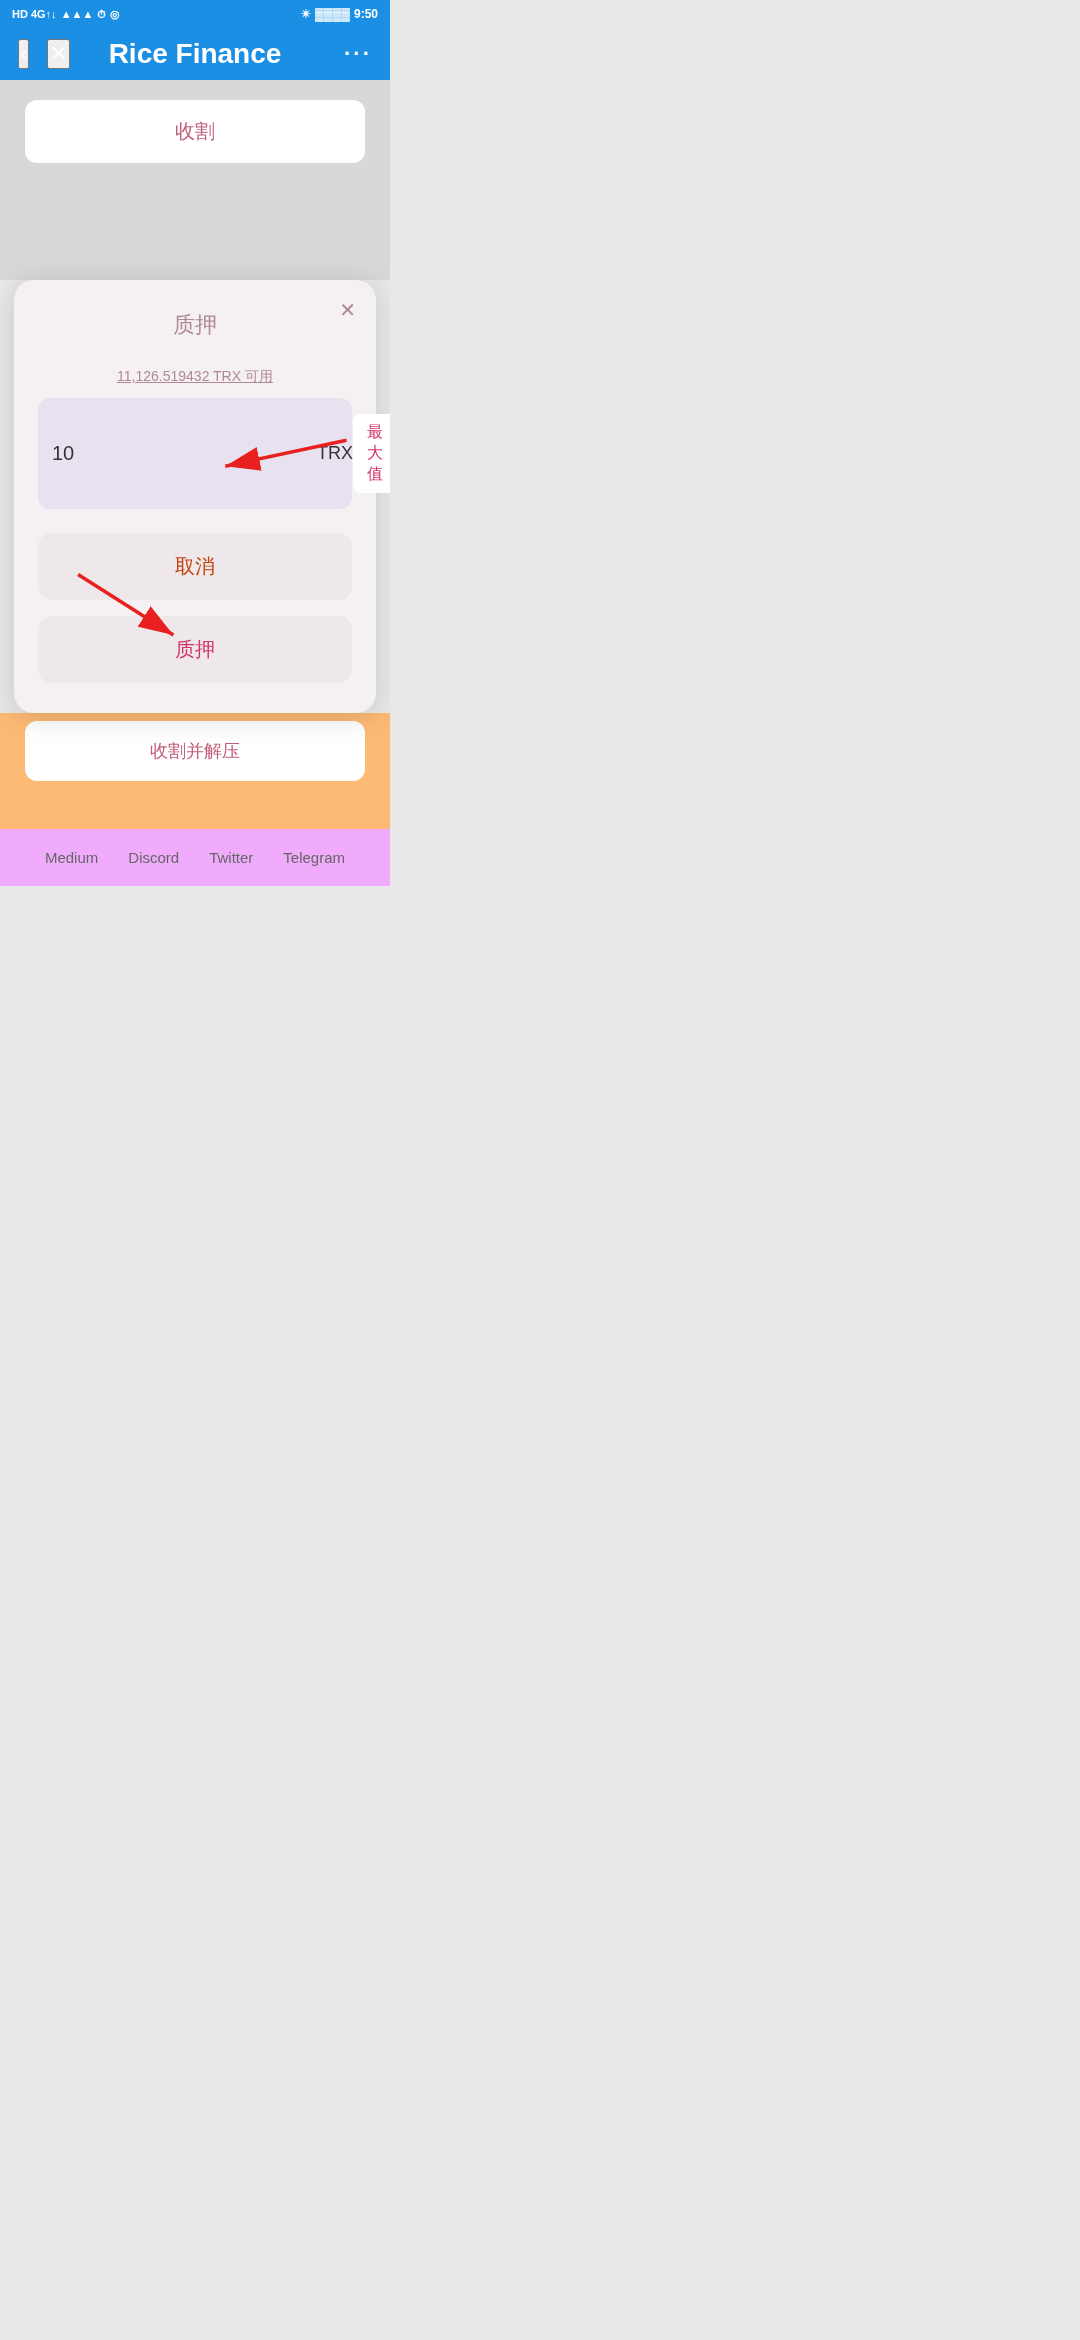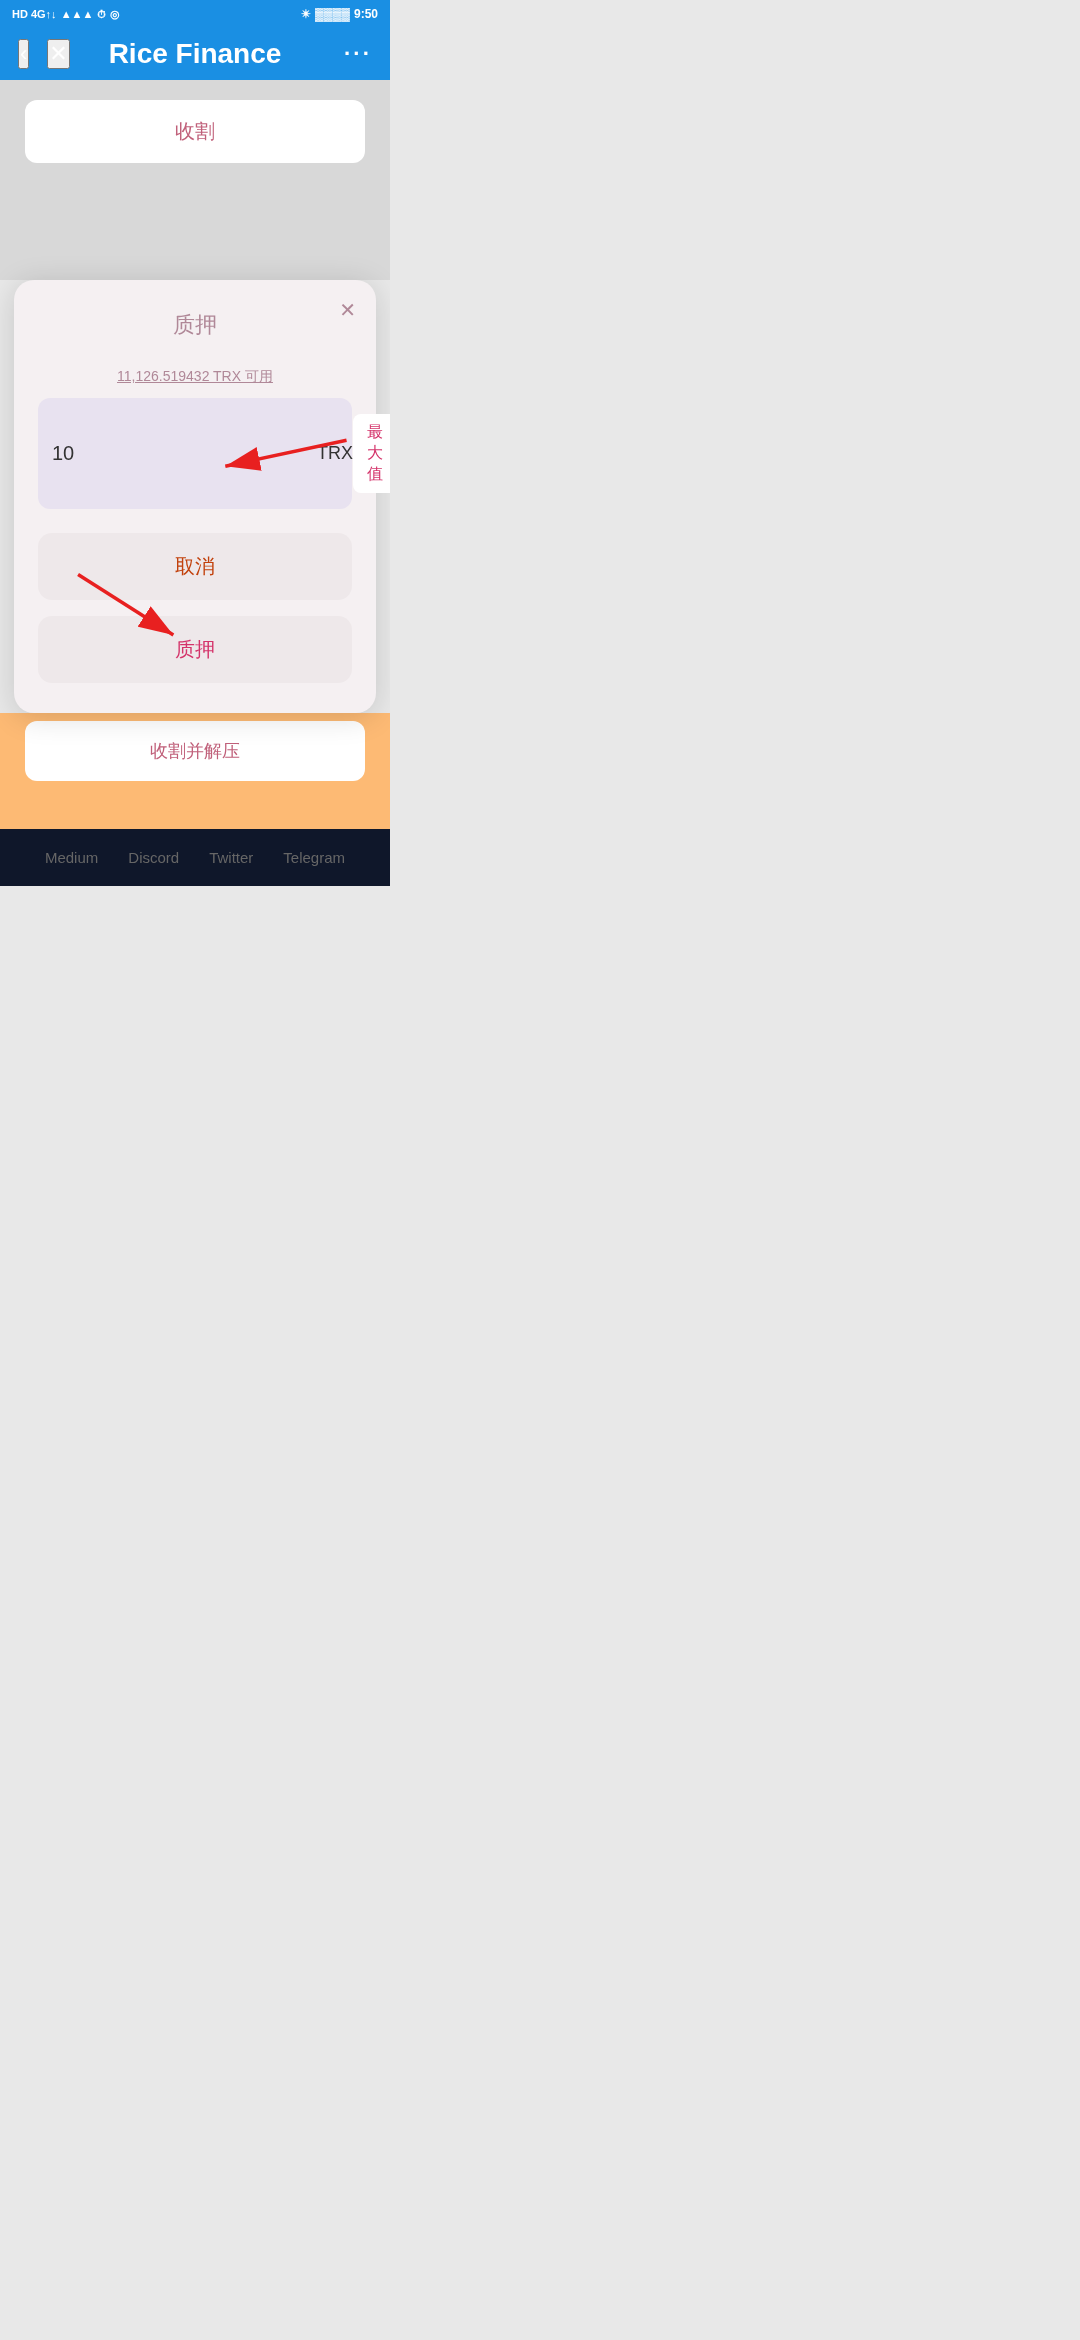--- a/index.html
+++ b/index.html
@@ -227,21 +227,21 @@
       font-weight: 500;
       border: none;
       cursor: pointer;
       width: 100%;
       max-width: 340px;
       margin-bottom: 40px;
     }
 
     
     .footer-links {
-      background: #0f172a;
+      background: #f0abfc;
       padding: 20px;
       display: flex;
       justify-content: center;
       gap: 30px;
     }
 
     .footer-link {
       color: #666;
       font-size: 15px;
       text-decoration: none;

